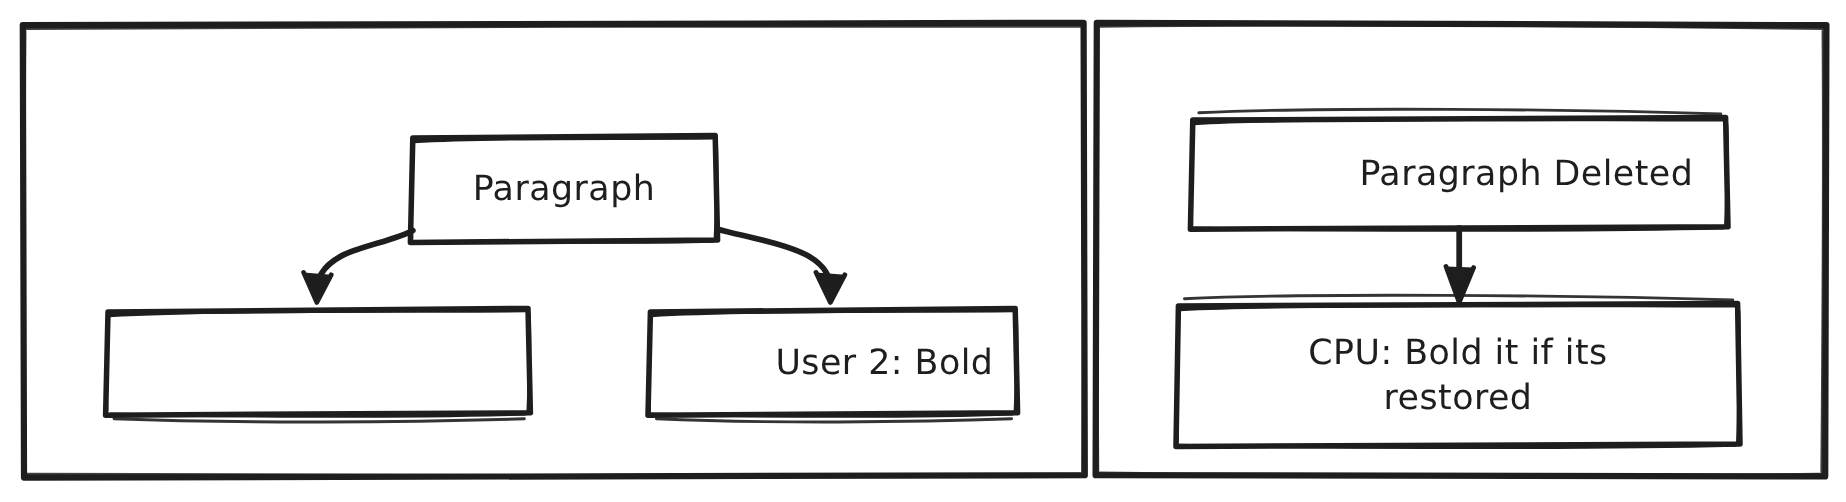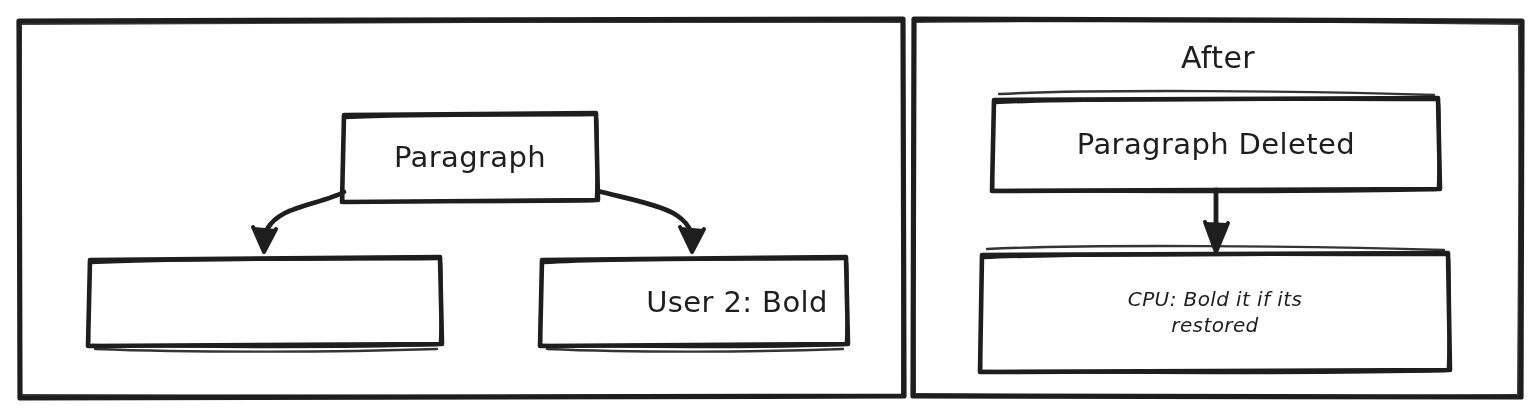--- a/index.html
+++ b/index.html
@@ -38,23 +38,22 @@
     align-items: center;
     justify-content: center;
   }
   .panel-title {
     font-size: 30px;
   }
   .node-label {
     font-size: 29px;
   }
   .node-label.two-line {
-    font-size: 20px;
+    font-size: 29px;
     line-height: 1.28;
-    font-style: italic;
   }
 </style>
 </head>
 <body>
 
 <div id="canvas">
 
   <svg id="sketch" viewBox="0 0 1538 418" xmlns="http://www.w3.org/2000/svg">
 
     <g fill="none" stroke="#1e1e1e" stroke-width="5.2" stroke-linecap="round" stroke-linejoin="round">
@@ -126,25 +125,24 @@
       <path d="M983,258 C1090,253 1320,255 1447,255" fill="none" stroke-width="2.6"></path>
       <path d="M1449,259 C1450,295 1449,336 1448,369" fill="none" stroke-width="2.6"></path>
       <path d="M1446,371 C1320,374 1090,373 982,371" fill="none" stroke-width="2.6"></path>
       <path d="M981,368 C980,333 981,294 982,259" fill="none" stroke-width="2.6"></path>
 
       <path d="M987,249 C1090,244 1310,246 1444,250" fill="none" stroke-width="2.4" opacity="0.9"></path>
     </g>
   </svg>
 
 
-  <div class="lbl panel-title" style="left:1118px; top:38px; width:200px; height:40px;">After</div>
 
   <div class="lbl node-label" style="left:342px; top:113px; width:256px; height:89px;">Paragraph</div>
 
 
   <div class="lbl node-label" style="left:540px; top:258px; width:308px; height:88px;padding-left:43px;">User 2: Bold</div>
 
-  <div class="lbl node-label" style="left:992px; top:98px; width:448px; height:93px;">Paragraph Deleted</div>
+  <div class="lbl node-label" style="left:1048px; top:98px; width:448px; height:93px;">Paragraph Deleted</div>
 
   <div class="lbl node-label two-line" style="left:980px; top:253px; width:470px; height:119px;">CPU: Bold it if its
 restored</div>
 
 </div>
 
 </body></html>

